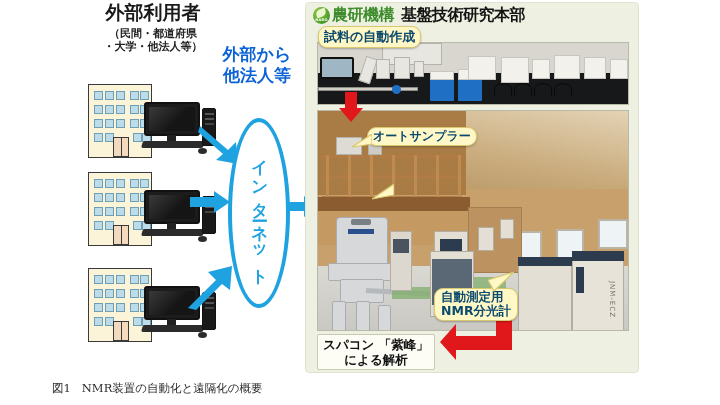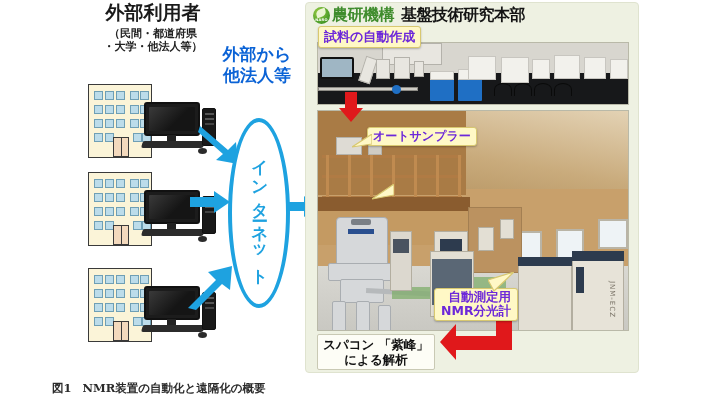--- a/index.html
+++ b/index.html
@@ -98,22 +98,22 @@
   .floor{position:absolute;left:0;bottom:0;right:0;height:64px;
     background:linear-gradient(180deg,#d9d8d2 0%,#c9c8c2 100%);}
   .win{position:absolute;background:#eef3f6;border:2px solid #b9b4a6;box-sizing:border-box;}
   .magnet{position:absolute;background:#d6d8da;border:1px solid #a9adb1;box-sizing:border-box;
     border-radius:2px;}
   .cabinet{position:absolute;background:#e3dfd4;border:1px solid #b3aea0;box-sizing:border-box;}
   .cabdark{position:absolute;background:#2d3b4e;}
   .greenmat{position:absolute;background:#7fae6b;opacity:.75;}
 
   
-  .callout{position:absolute;background:#fff8c6;border:1.5px solid #d8c870;border-radius:3px;
-    color:#6d28d9;font-weight:bold;text-align:right;box-sizing:border-box;
+  .callout{position:absolute;background:#fff8c6;border:1.5px solid #d8c870;border-radius:9px;
+    color:#0c4a6e;font-weight:bold;text-align:left;box-sizing:border-box;
     box-shadow:0 1px 2px rgba(0,0,0,.25);white-space:nowrap;}
   .tail{position:absolute;width:0;height:0;}
 
   .lab-top{left:318px;top:26px;padding:1px 5px;font-size:13px;}
   .lab-cap{left:462px;top:26px;padding:1px 5px;font-size:13px;}
   .lab-auto{left:367px;top:127px;padding:0px 5px;font-size:12px;}
   .lab-nmr{left:392px;top:177px;padding:0px 5px;font-size:12px;letter-spacing:1px;}
   .lab-spec{left:434px;top:288px;padding:1px 6px;font-size:12.5px;line-height:1.15;}
 
   .sc-box{position:absolute;left:317px;top:334px;width:118px;height:36px;background:#fdfdf6;
@@ -123,21 +123,21 @@
 
   
   .red-down{position:absolute;left:338px;top:92px;}
   .red-L{position:absolute;left:440px;top:310px;}
 
   
   .blue-in{position:absolute;left:288px;top:196px;}
 
   .caption{position:absolute;left:52px;top:381px;font-size:11.5px;color:#2b2b2b;
     font-family:"DejaVu Serif","Liberation Serif",serif;}
-  .caption b{font-weight:bold;}
+  .caption b{font-weight:normal;}
 </style>
 </head>
 <body>
 
 <div class="fig">
 
   <div class="left-title">外部利用者</div>
   <div class="left-sub">
     <div>（民間・都道府県</div>
     <div>・大学・他法人等）</div>

